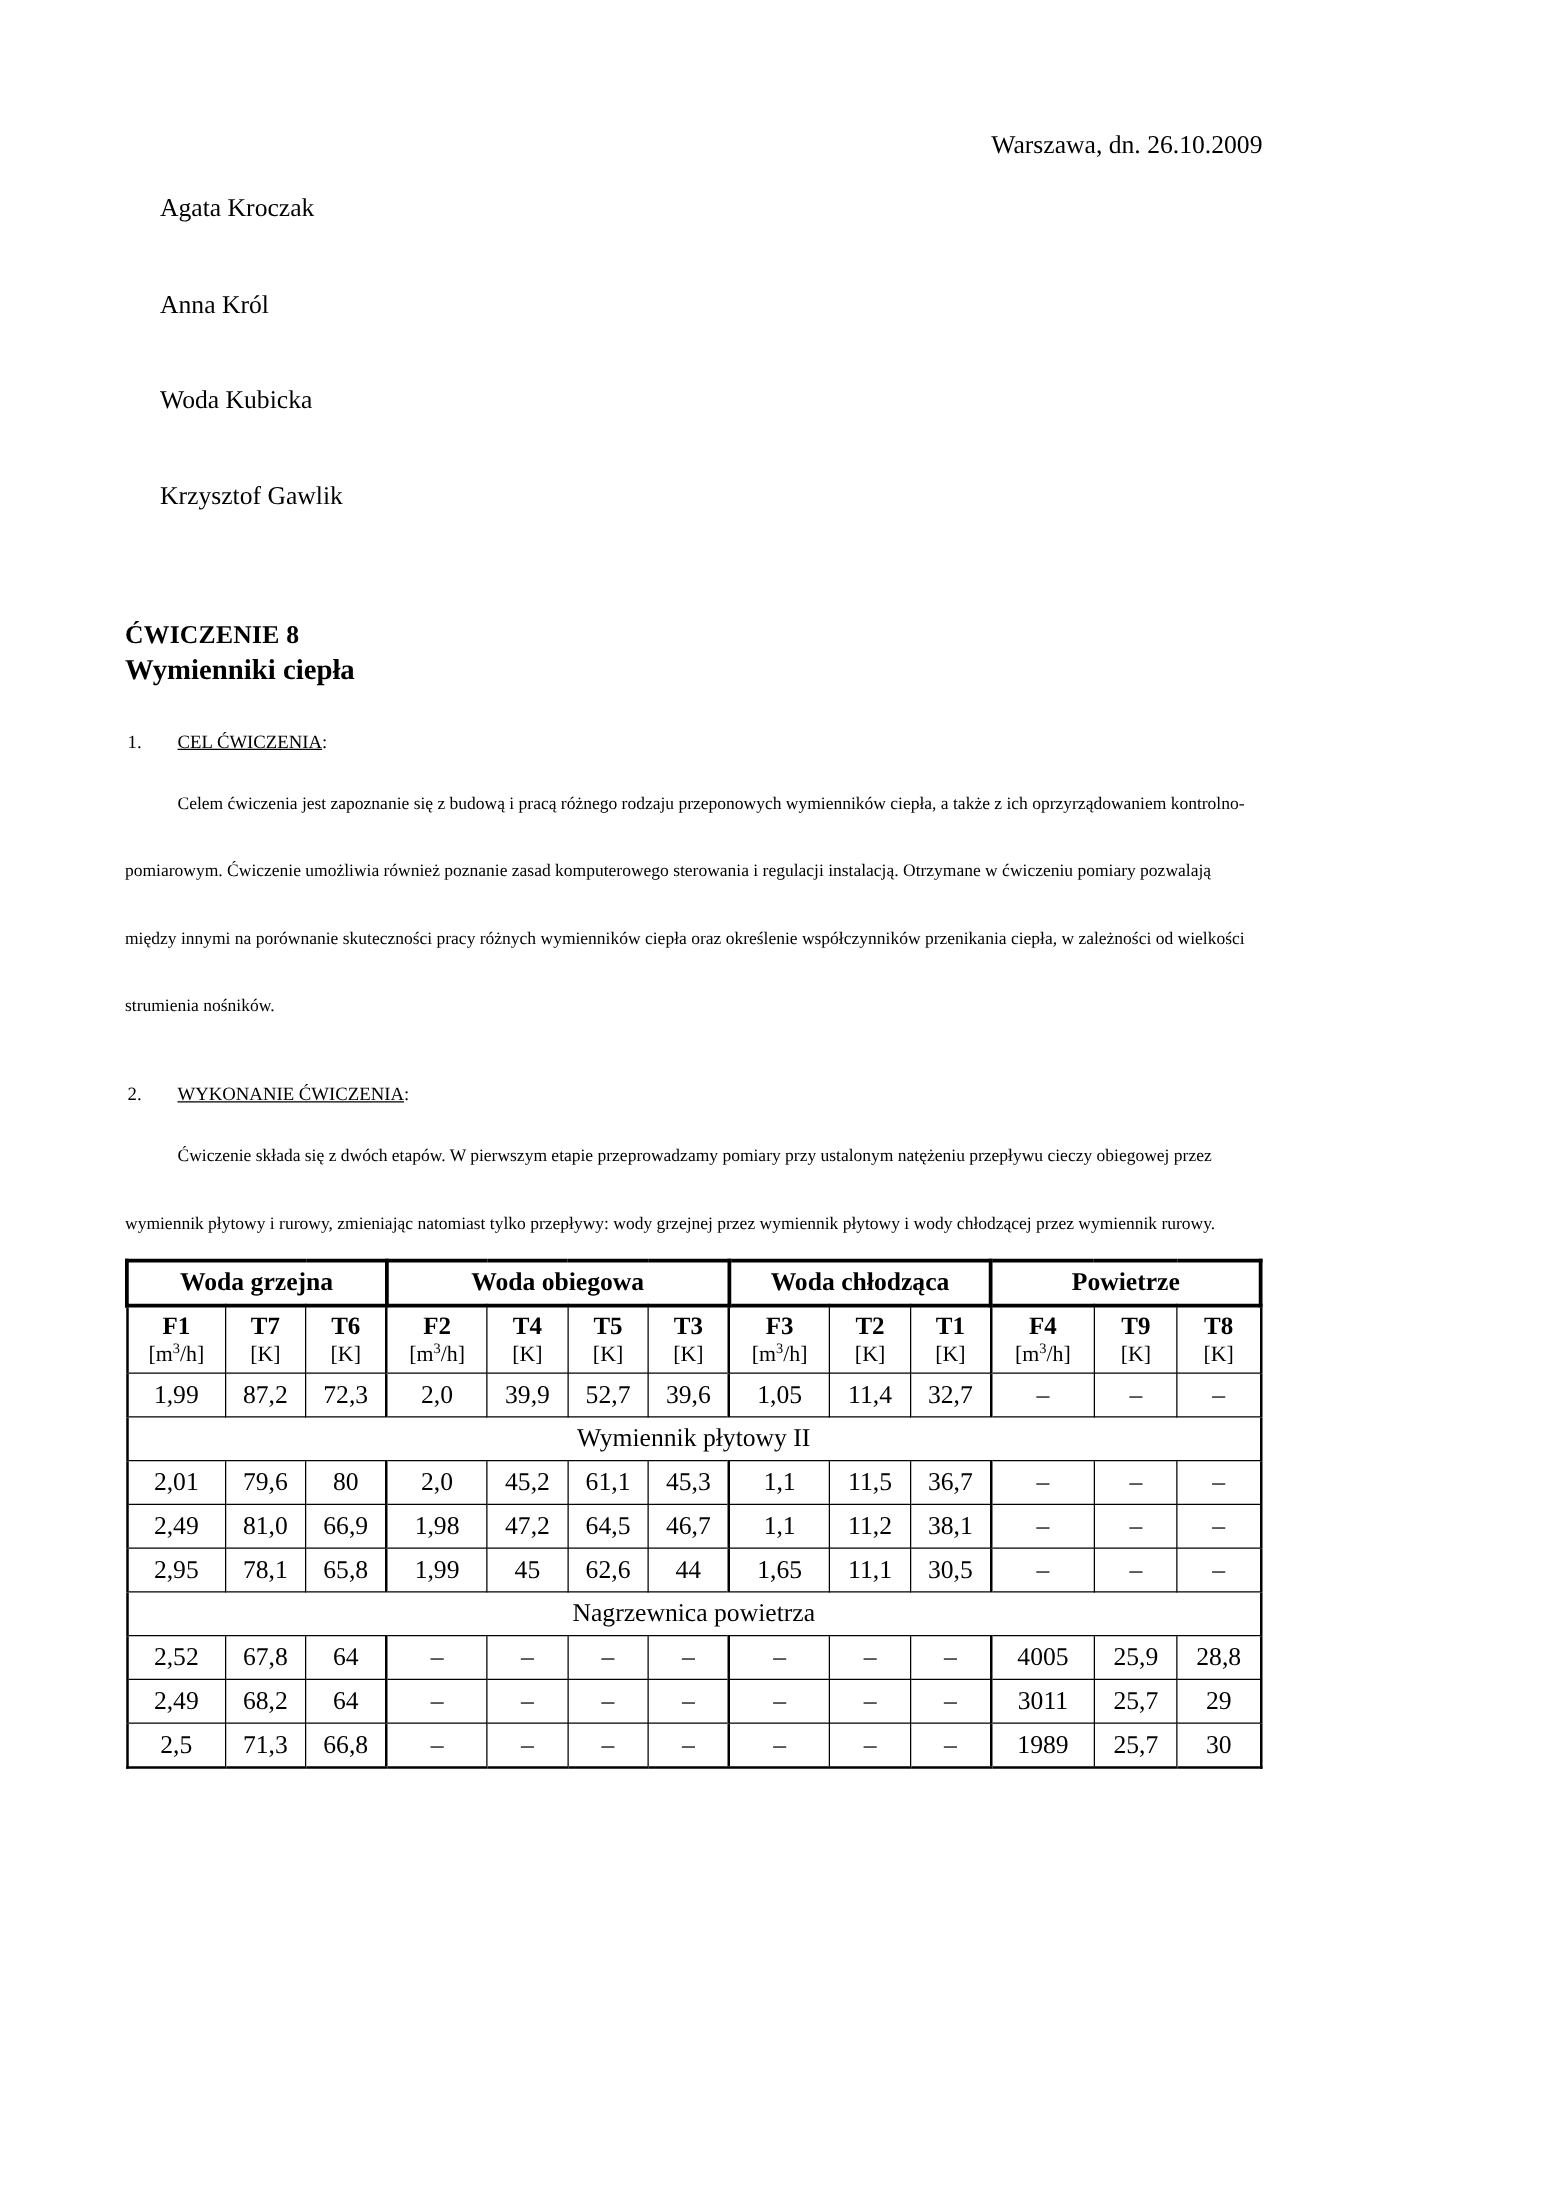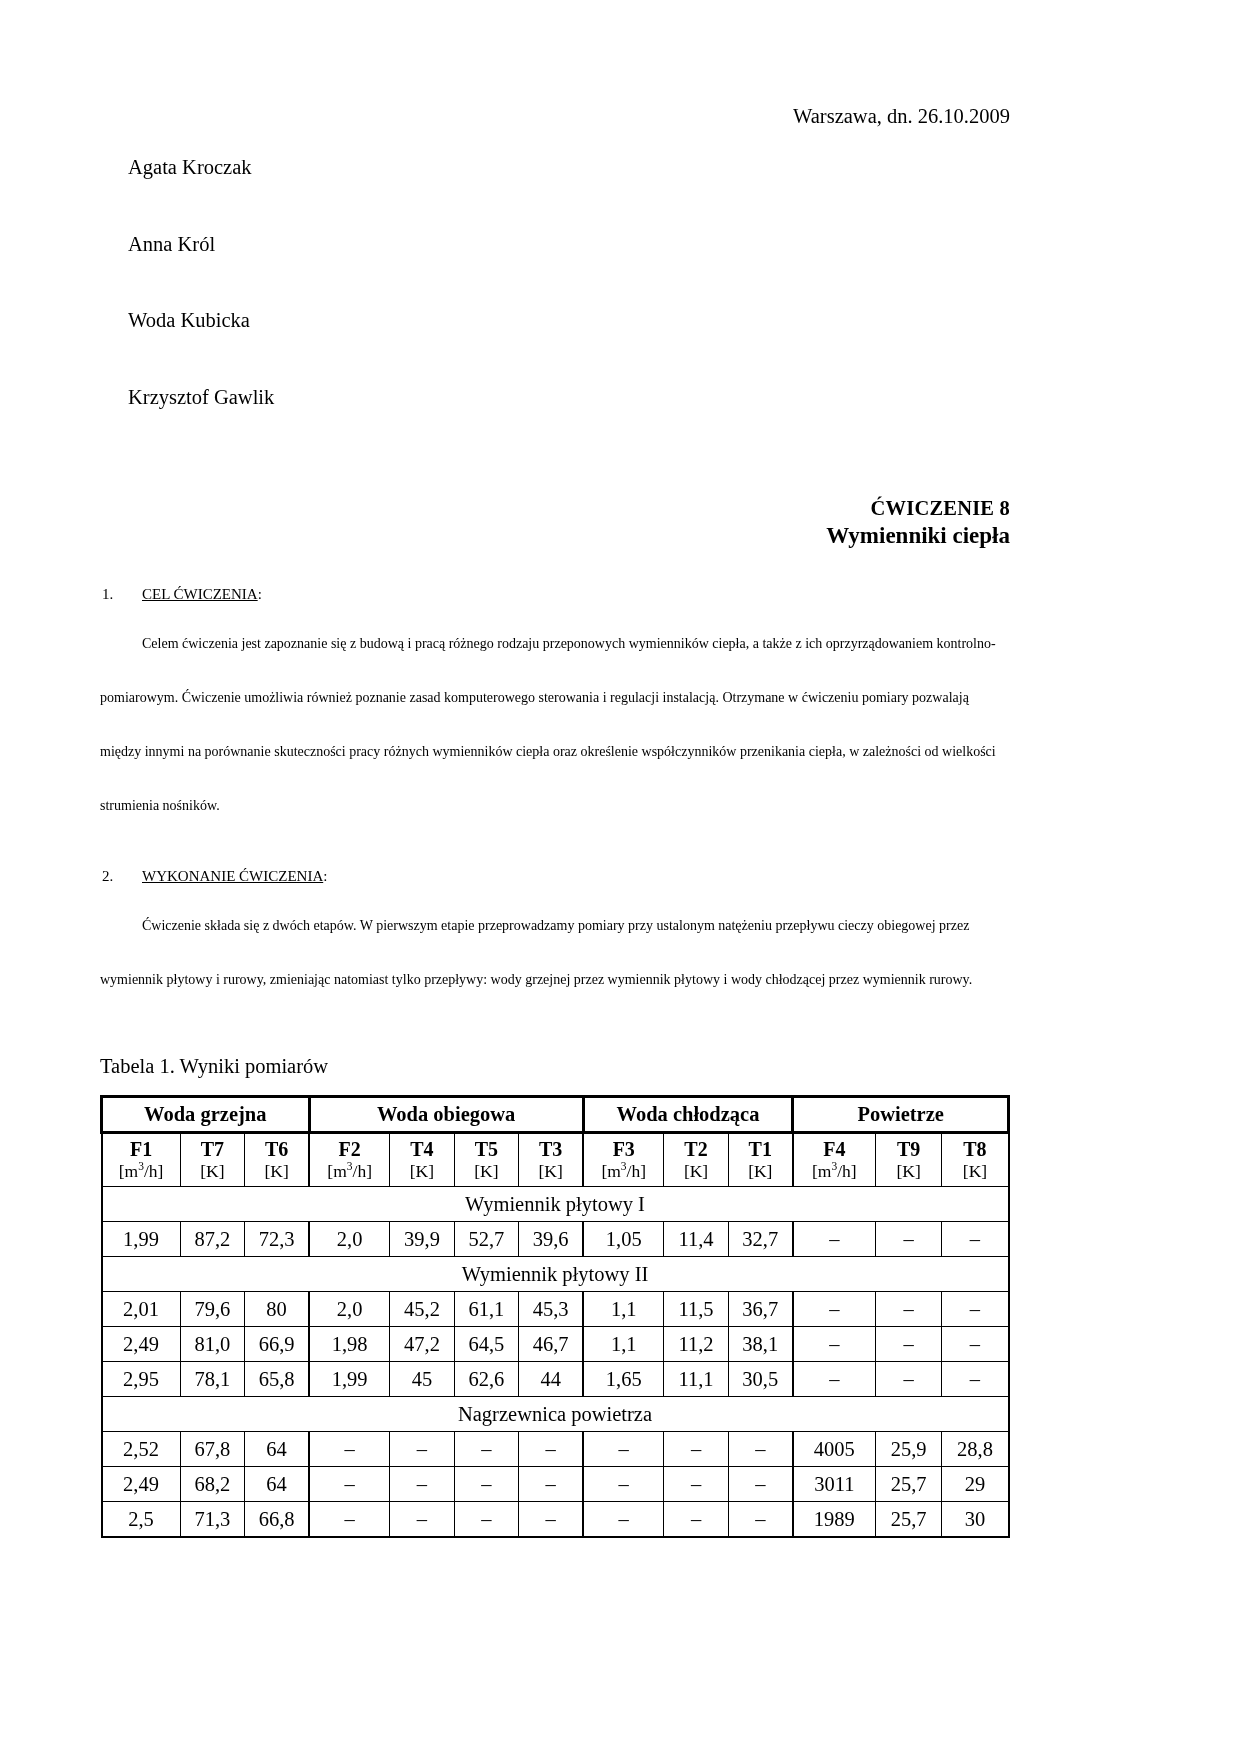--- a/index.html
+++ b/index.html
@@ -45,21 +45,21 @@
   .place-date {
     position: absolute;
     right: 0;
     top: 0;
     font-size: 20.5px;
     line-height: 25.5px;
     white-space: nowrap;
   }
   
   .title-block {
-    text-align: right;
+    text-align: left;
     margin-top: 34px;
   }
   .title-main {
     font-weight: bold;
     font-size: 20.5px;
     line-height: 26px;
     letter-spacing: 0.2px;
   }
   .title-sub {
     font-weight: bold;
@@ -190,21 +190,20 @@
     <div class="section-head"><span class="num">1.</span><span class="ul-text">CEL ĆWICZENIA</span><span>:</span></div>
 
     <div class="spacer-10"></div>
     <p class="body">Celem ćwiczenia jest zapoznanie się z budową i pracą różnego rodzaju przeponowych wymienników ciepła, a także z ich oprzyrządowaniem kontrolno-pomiarowym. Ćwiczenie umożliwia również poznanie zasad komputerowego sterowania i regulacji instalacją. Otrzymane w ćwiczeniu pomiary pozwalają między innymi na porównanie skuteczności pracy różnych wymienników ciepła oraz określenie współczynników przenikania ciepła, w zależności od wielkości strumienia nośników.</p>
 
     <div class="section-head"><span class="num">2.</span><span class="ul-text">WYKONANIE ĆWICZENIA</span><span>:</span></div>
 
     <div class="spacer-10"></div>
     <p class="body">Ćwiczenie składa się z dwóch etapów. W pierwszym etapie przeprowadzamy pomiary przy ustalonym natężeniu przepływu cieczy obiegowej przez wymiennik płytowy i rurowy, zmieniając natomiast tylko przepływy: wody grzejnej przez wymiennik płytowy i wody chłodzącej przez wymiennik rurowy.</p>
 
-    <div class="table-caption">Tabela 1. Wyniki pomiarów</div>
 
     <table class="results">
       <colgroup>
         <col style="width:78px">
           <col style="width:64px">
           <col style="width:64px">
         <col style="width:80px">
           <col style="width:64px">
           <col style="width:64px">
           <col style="width:64px">
@@ -233,23 +232,20 @@
           <th class="gsep-l"><span>F3</span><span class="unit">[m<sup>3</sup>/h]</span></th>
           <th><span>T2</span><span class="unit">[K]</span></th>
           <th><span>T1</span><span class="unit">[K]</span></th>
           <th class="gsep-l"><span>F4</span><span class="unit">[m<sup>3</sup>/h]</span></th>
           <th><span>T9</span><span class="unit">[K]</span></th>
           <th><span>T8</span><span class="unit">[K]</span></th>
         </tr>
       </thead>
       <tbody>
 
-        <tr class="section-row">
-          <td colspan="13">Wymiennik płytowy I</td>
-        </tr>
         <tr class="data-row">
           <td>1,99</td>
           <td>87,2</td>
           <td>72,3</td>
           <td class="gsep-l">2,0</td>
           <td>39,9</td>
           <td>52,7</td>
           <td>39,6</td>
           <td class="gsep-l">1,05</td>
           <td>11,4</td>

